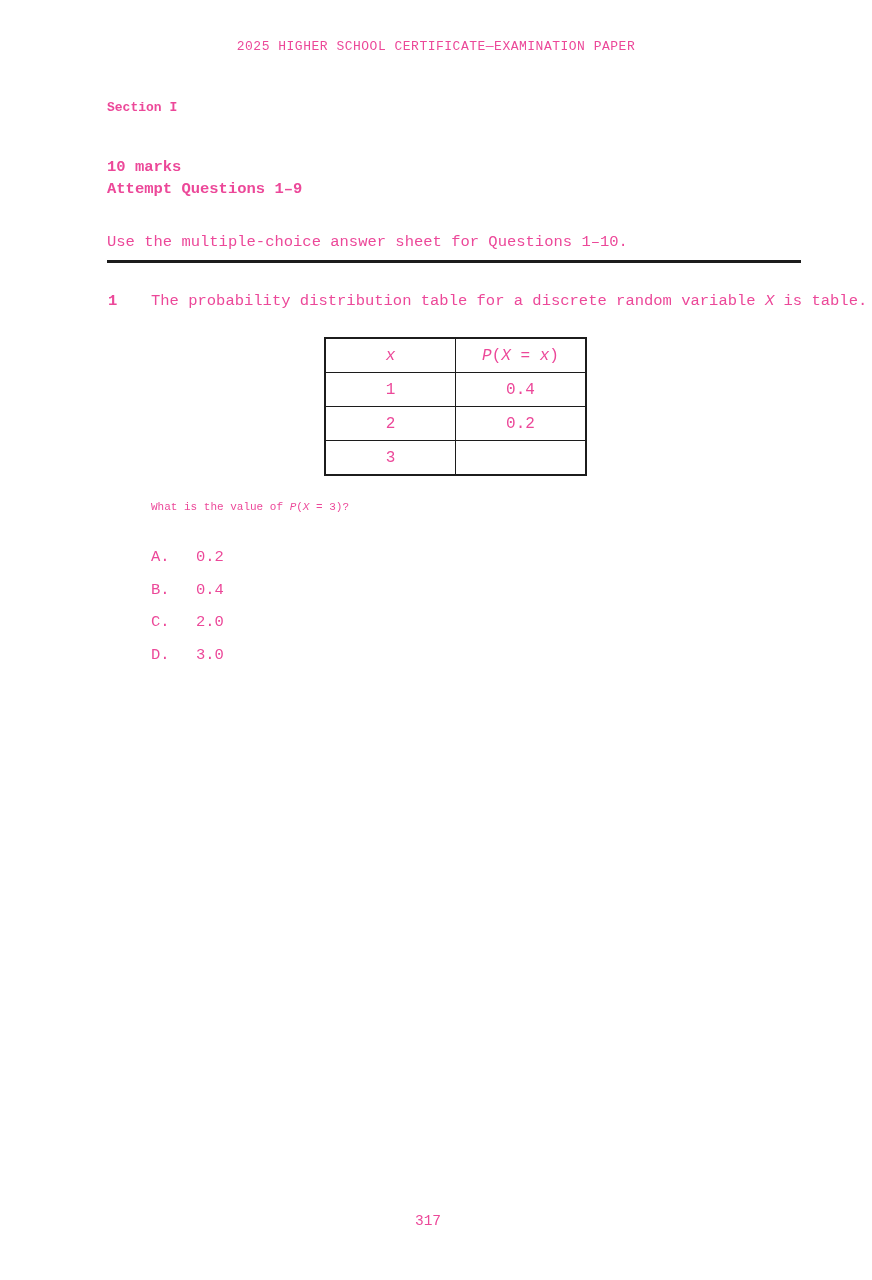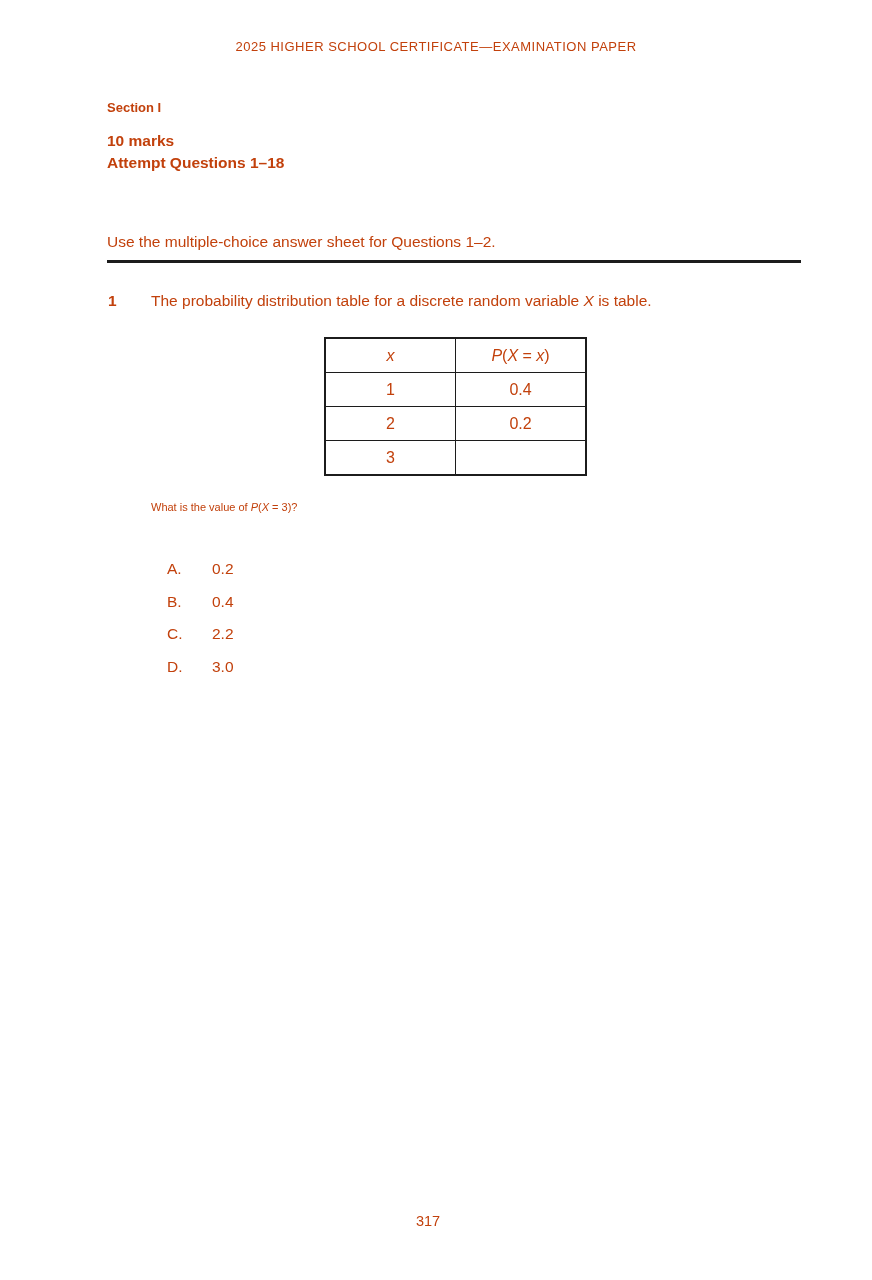--- a/index.html
+++ b/index.html
@@ -5,43 +5,43 @@
   html, body {
     margin: 0;
     padding: 0;
     background: #ffffff;
   }
   .page {
     position: relative;
     width: 872px;
     height: 1280px;
     background: #ffffff;
-    font-family: Liberation Sans, sans-serif;
-    color: #c2410c;
+    font-family: Liberation Mono, monospace;
+    color: #ec4899;
     overflow: hidden;
   }
   .running-header {
     position: absolute;
     top: 39px;
     left: 0;
     right: 0;
     text-align: center;
     font-size: 13px;
     letter-spacing: 0.5px;
   }
   .section-title {
     position: absolute;
     top: 100px;
     left: 107px;
     font-size: 13px;
     font-weight: bold;
   }
   .marks-block {
     position: absolute;
-    top: 130px;
+    top: 157px;
     left: 107px;
     font-size: 15.5px;
     font-weight: bold;
     line-height: 21.5px;
   }
   .instruction-line {
     position: absolute;
     top: 233px;
     left: 107px;
     font-size: 15.5px;
@@ -85,24 +85,23 @@
     padding: 0;
   }
   .q-prompt {
     position: absolute;
     top: 501px;
     left: 151px;
     font-size: 11px;
   }
   .options {
     position: absolute;
-    top: 560px;
+    top: 548px;
     left: 151px;
     font-size: 15.5px;
-    margin-left: 16px;
   }
   .option-row {
     height: 32.5px;
   }
   .option-letter {
     display: inline-block;
     width: 45px;
   }
   .page-number {
     position: absolute;
@@ -117,24 +116,24 @@
 <body>
 
 <div class="page">
 
   <div class="running-header">2025 HIGHER SCHOOL CERTIFICATE—EXAMINATION PAPER</div>
 
   <div class="section-title">Section I</div>
 
   <div class="marks-block">
     <div>10 marks</div>
-    <div>Attempt Questions 1–18</div>
+    <div>Attempt Questions 1–9</div>
   </div>
 
-  <div class="instruction-line">Use the multiple-choice answer sheet for Questions 1–2.</div>
+  <div class="instruction-line">Use the multiple-choice answer sheet for Questions 1–10.</div>
 
   <div class="section-rule"></div>
 
   <div class="q-number">1</div>
 
   <div class="q-stem"><span>The probability distribution table for a discrete random variable </span><span class="it">X</span><span> is table.</span></div>
 
   <table class="dist-table">
     <tbody>
       <tr>
@@ -159,21 +158,21 @@
   <div class="q-prompt"><span>What is the value of </span><span class="it">P</span><span>(</span><span class="it">X</span><span> = 3)?</span></div>
 
   <div class="options">
     <div class="option-row">
       <span class="option-letter">A.</span><span>0.2</span>
     </div>
     <div class="option-row">
       <span class="option-letter">B.</span><span>0.4</span>
     </div>
     <div class="option-row">
-      <span class="option-letter">C.</span><span>2.2</span>
+      <span class="option-letter">C.</span><span>2.0</span>
     </div>
     <div class="option-row">
       <span class="option-letter">D.</span><span>3.0</span>
     </div>
   </div>
 
   <div class="page-number">317</div>
 
 </div>
 

